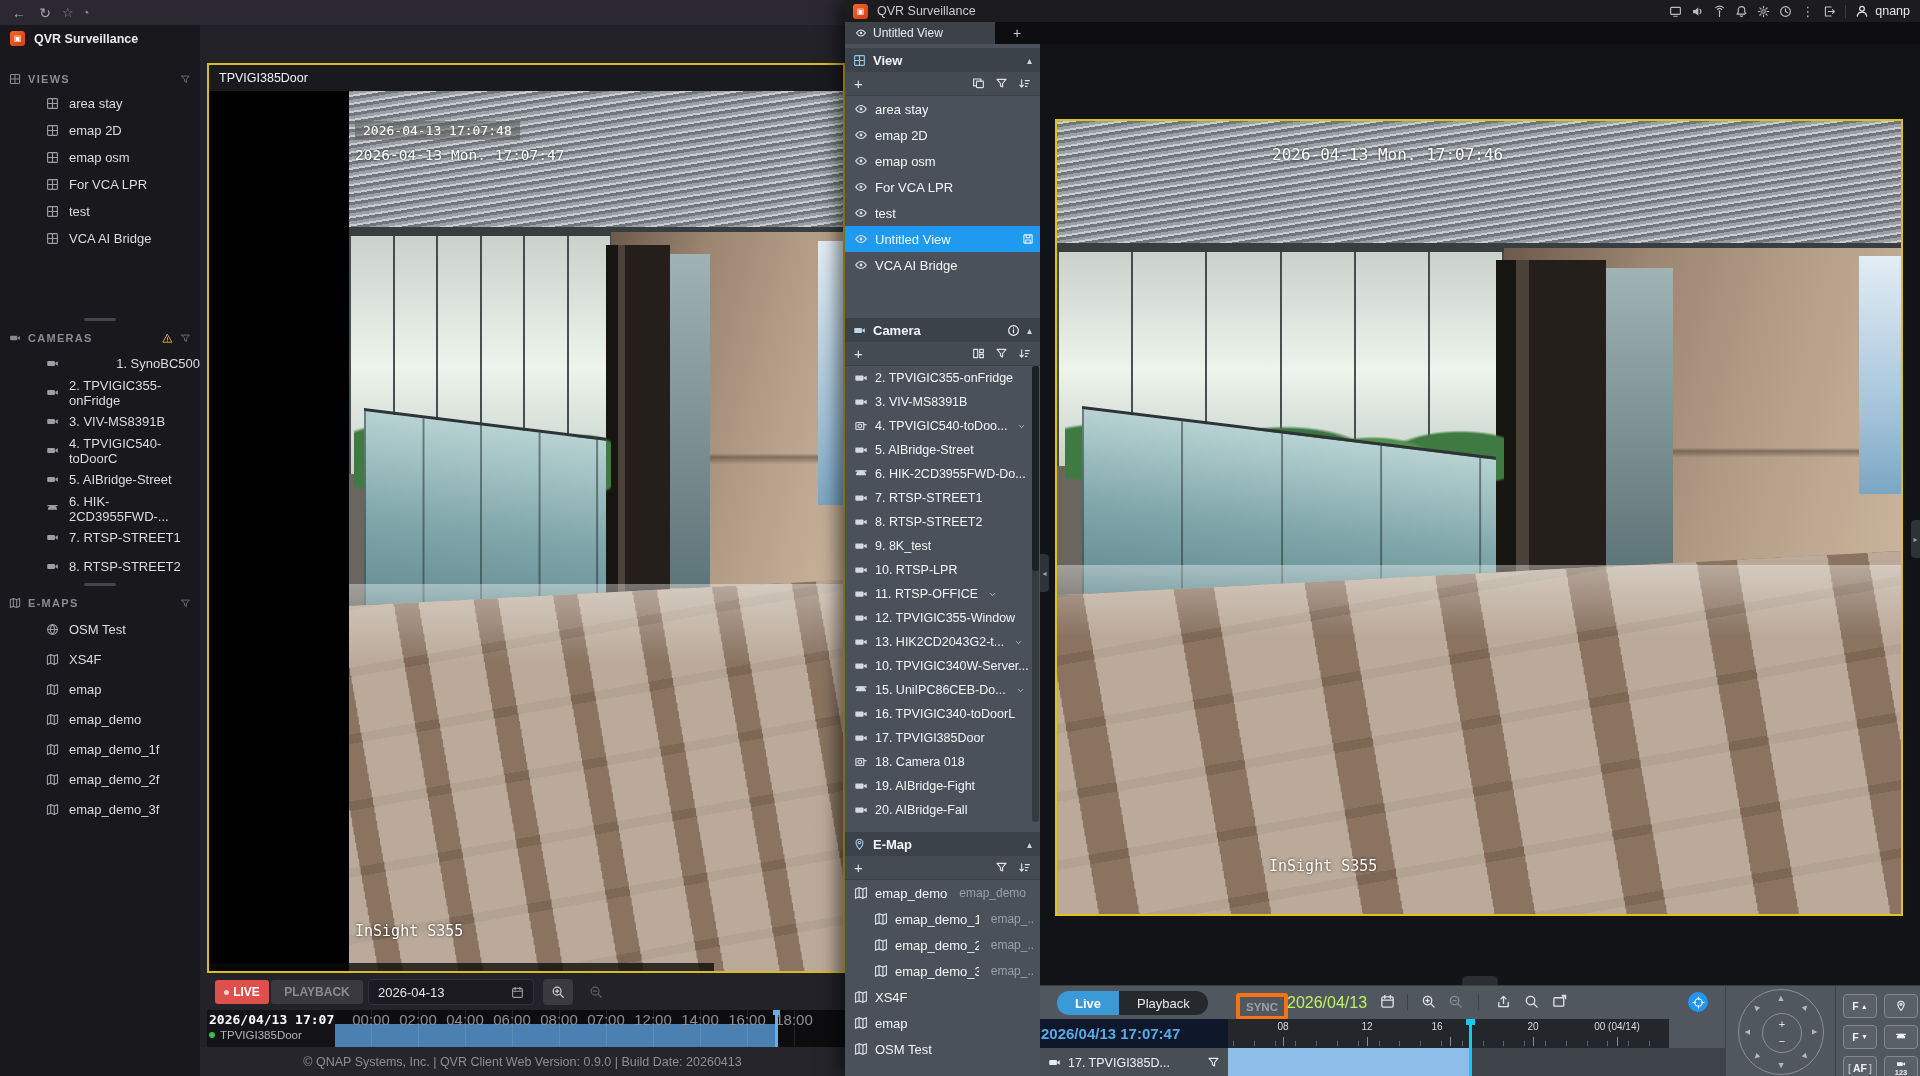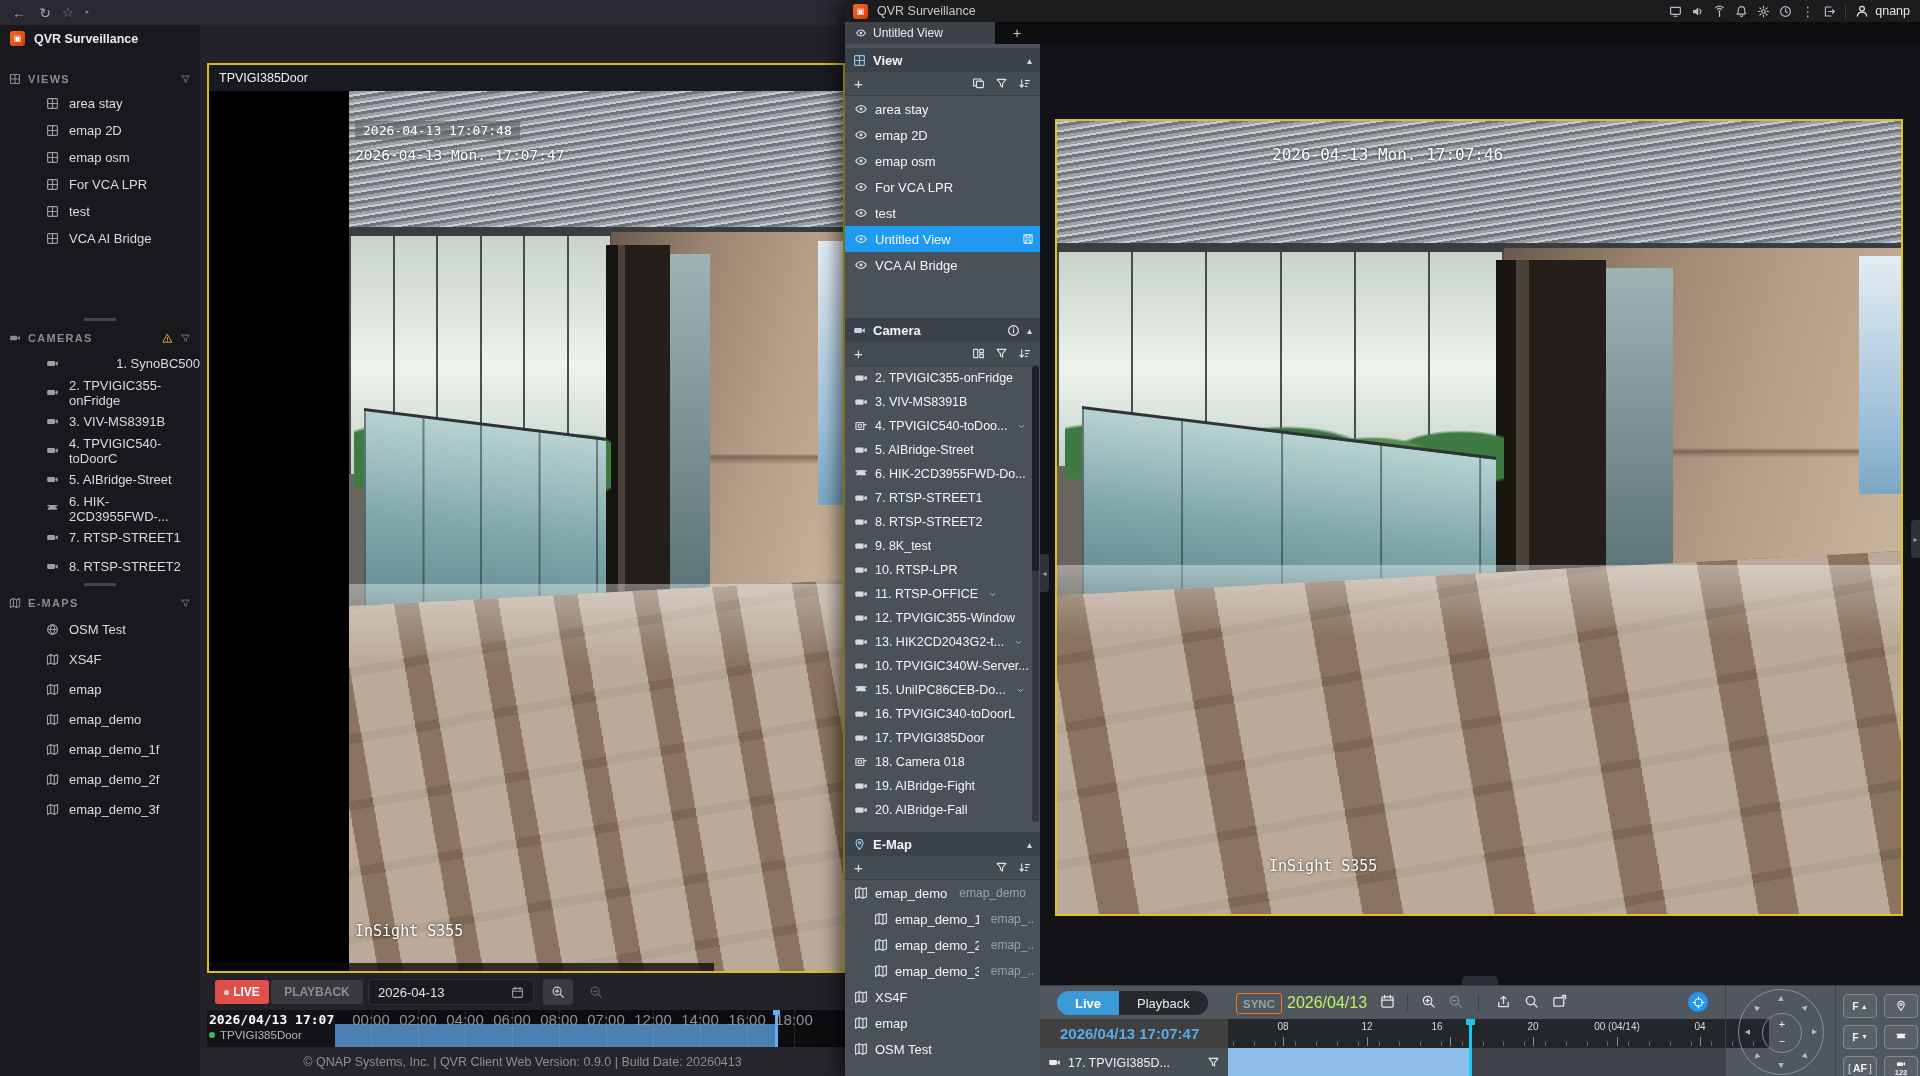--- a/index.html
+++ b/index.html
@@ -146,28 +146,28 @@
   .a-osd{position:absolute;left:215px;top:24px;color:#fff;font-size:16px;text-shadow:0 0 3px rgba(0,0,0,.8);white-space:nowrap;}
   .cam-label-r{position:absolute;left:212px;top:736px;color:#fff;font-size:15px;text-shadow:0 0 3px rgba(0,0,0,.8);}
   .notch{position:absolute;left:422px;bottom:0;width:36px;height:9px;background:#2a2d31;border-radius:5px 5px 0 0;}
 
   .bottombar{position:absolute;left:195px;top:985px;width:880px;height:91px;background:#51575e;border-top:1px solid #3b4046;box-sizing:border-box;display:flex;}
   .bb-timeline{position:relative;width:685px;height:100%;flex:none;}
   .pill{position:absolute;left:17px;top:5px;height:24px;display:flex;}
   .pill .half{display:flex;align-items:center;justify-content:center;font-size:13px;padding:0 18px;}
   .pill .live{background:#3a99d6;color:#fff;font-weight:bold;border-radius:12px 0 0 12px;}
   .pill .pb{background:#25292e;color:#e8eaec;border-radius:0 12px 12px 0;}
-  .syncbtn{position:absolute;left:196px;top:7px;width:44px;height:19px;border:1px solid #f97316;border-radius:3px;color:#9ba1a7;font-size:11.5px;font-weight:bold;display:flex;align-items:center;justify-content:center;}
+  .syncbtn{position:absolute;left:196px;top:7px;width:44px;height:19px;border:4px solid #f97316;border-radius:3px;color:#9ba1a7;font-size:11.5px;font-weight:bold;display:flex;align-items:center;justify-content:center;}
   .a-date{position:absolute;left:247px;top:8px;color:#bef264;font-size:16px;}
   .bb-ic{position:absolute;top:8px;color:#dfe3e7;font-size:15px;}
   .bb-sep{position:absolute;top:8px;width:1px;height:16px;background:#3c4147;}
   .dim{color:#868c92;}
   .target{position:absolute;left:648px;top:6px;width:20px;height:20px;border-radius:50%;background:#2196f3;color:#fff;font-size:13px;display:flex;align-items:center;justify-content:center;}
-  .at-label{position:absolute;left:0;top:33px;width:188px;height:29px;background:#404040;color:#58aae8;font-size:15px;font-weight:bold;display:flex;align-items:center;padding-left:20px;box-sizing:border-box;}
-  .at-ruler{position:absolute;left:188px;top:33px;width:541px;height:29px;background:#23262a;overflow:hidden;}
+  .at-label{position:absolute;left:0;top:33px;width:188px;height:29px;background:#0f172a;color:#58aae8;font-size:15px;font-weight:bold;display:flex;align-items:center;padding-left:1px;box-sizing:border-box;}
+  .at-ruler{position:absolute;left:188px;top:33px;width:441px;height:29px;background:#23262a;overflow:hidden;}
   .at-ruler::after{content:"";position:absolute;left:5px;right:0;bottom:2px;height:5px;background:repeating-linear-gradient(90deg,#60666c 0 1px,transparent 1px 20.8px);}
   .atick-label{position:absolute;top:2px;width:70px;text-align:center;color:#d8dcdf;font-size:10px;}
   .atick-line{position:absolute;bottom:2px;width:1px;height:9px;background:#878d93;}
   .at-camrow{position:absolute;left:0;top:62px;width:188px;height:29px;background:#484e55;display:flex;align-items:center;gap:7px;padding:0 8px;box-sizing:border-box;color:#f0f2f4;font-size:12.5px;}
   .at-camrow .ic{font-size:13px;color:#e8ecef;}
   .at-camrow .sp{flex:1;}
   .at-bar-area{position:absolute;left:188px;top:62px;width:497px;height:29px;background:#3e434a;}
   .at-rec{position:absolute;left:0;top:0;width:243px;height:29px;background:#8dbde8;}
   .at-ph{position:absolute;left:429px;top:33px;width:3px;height:58px;background:#17c8f4;z-index:3;}
   .at-ph::before{content:"";position:absolute;left:-3px;top:0;width:9px;height:6px;background:#17c8f4;}

